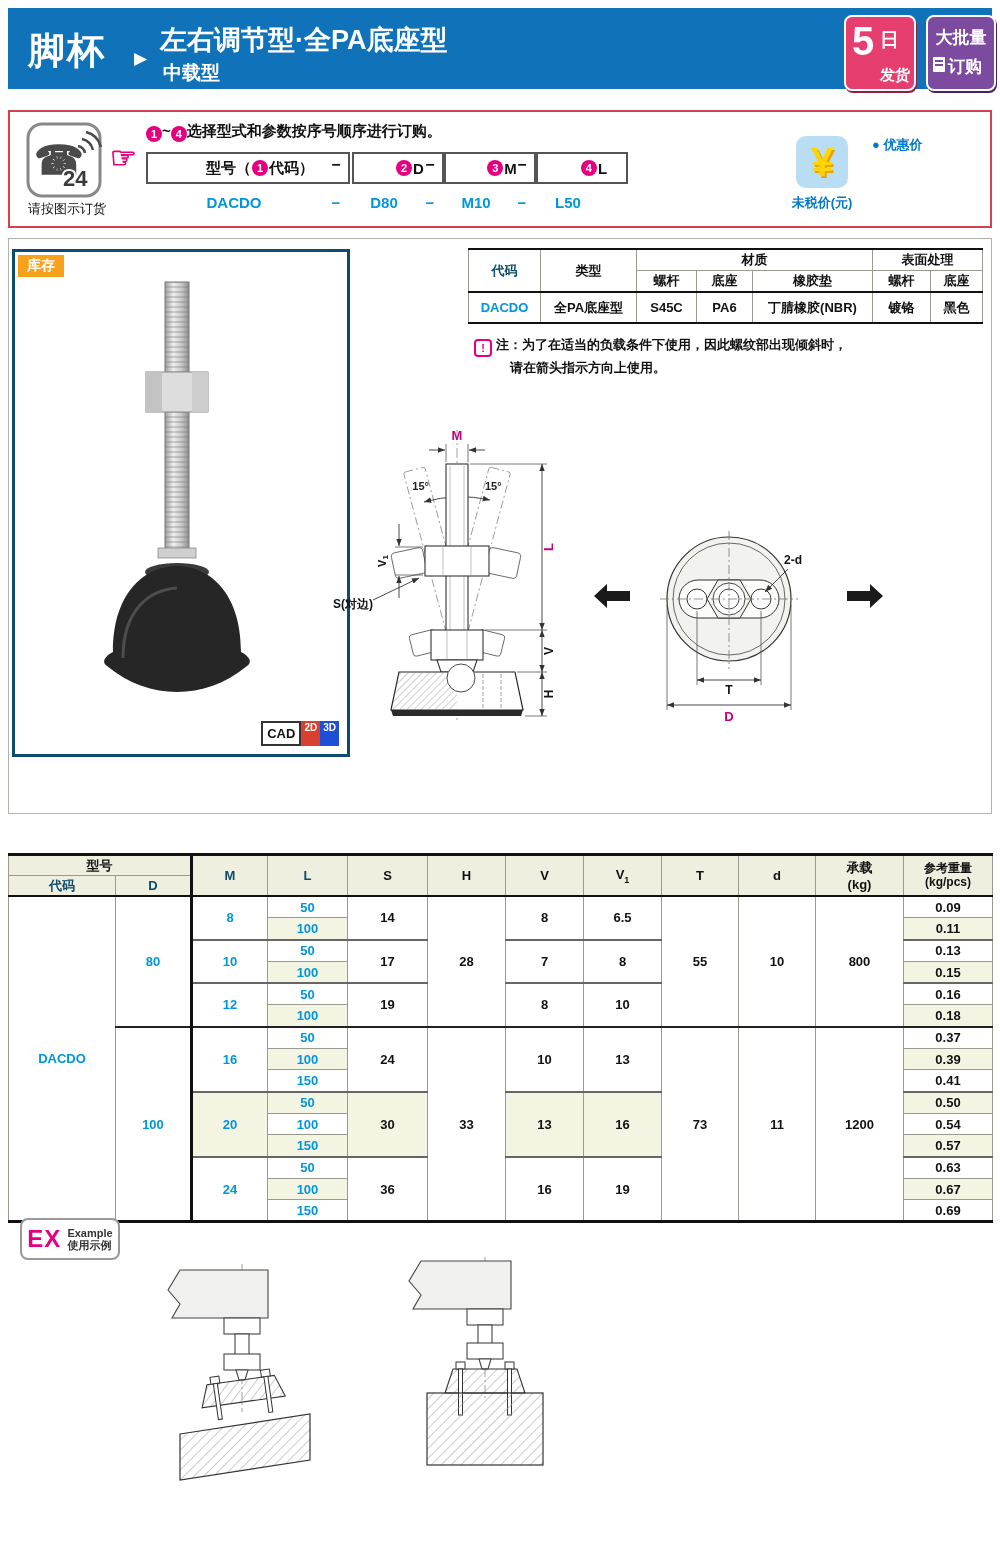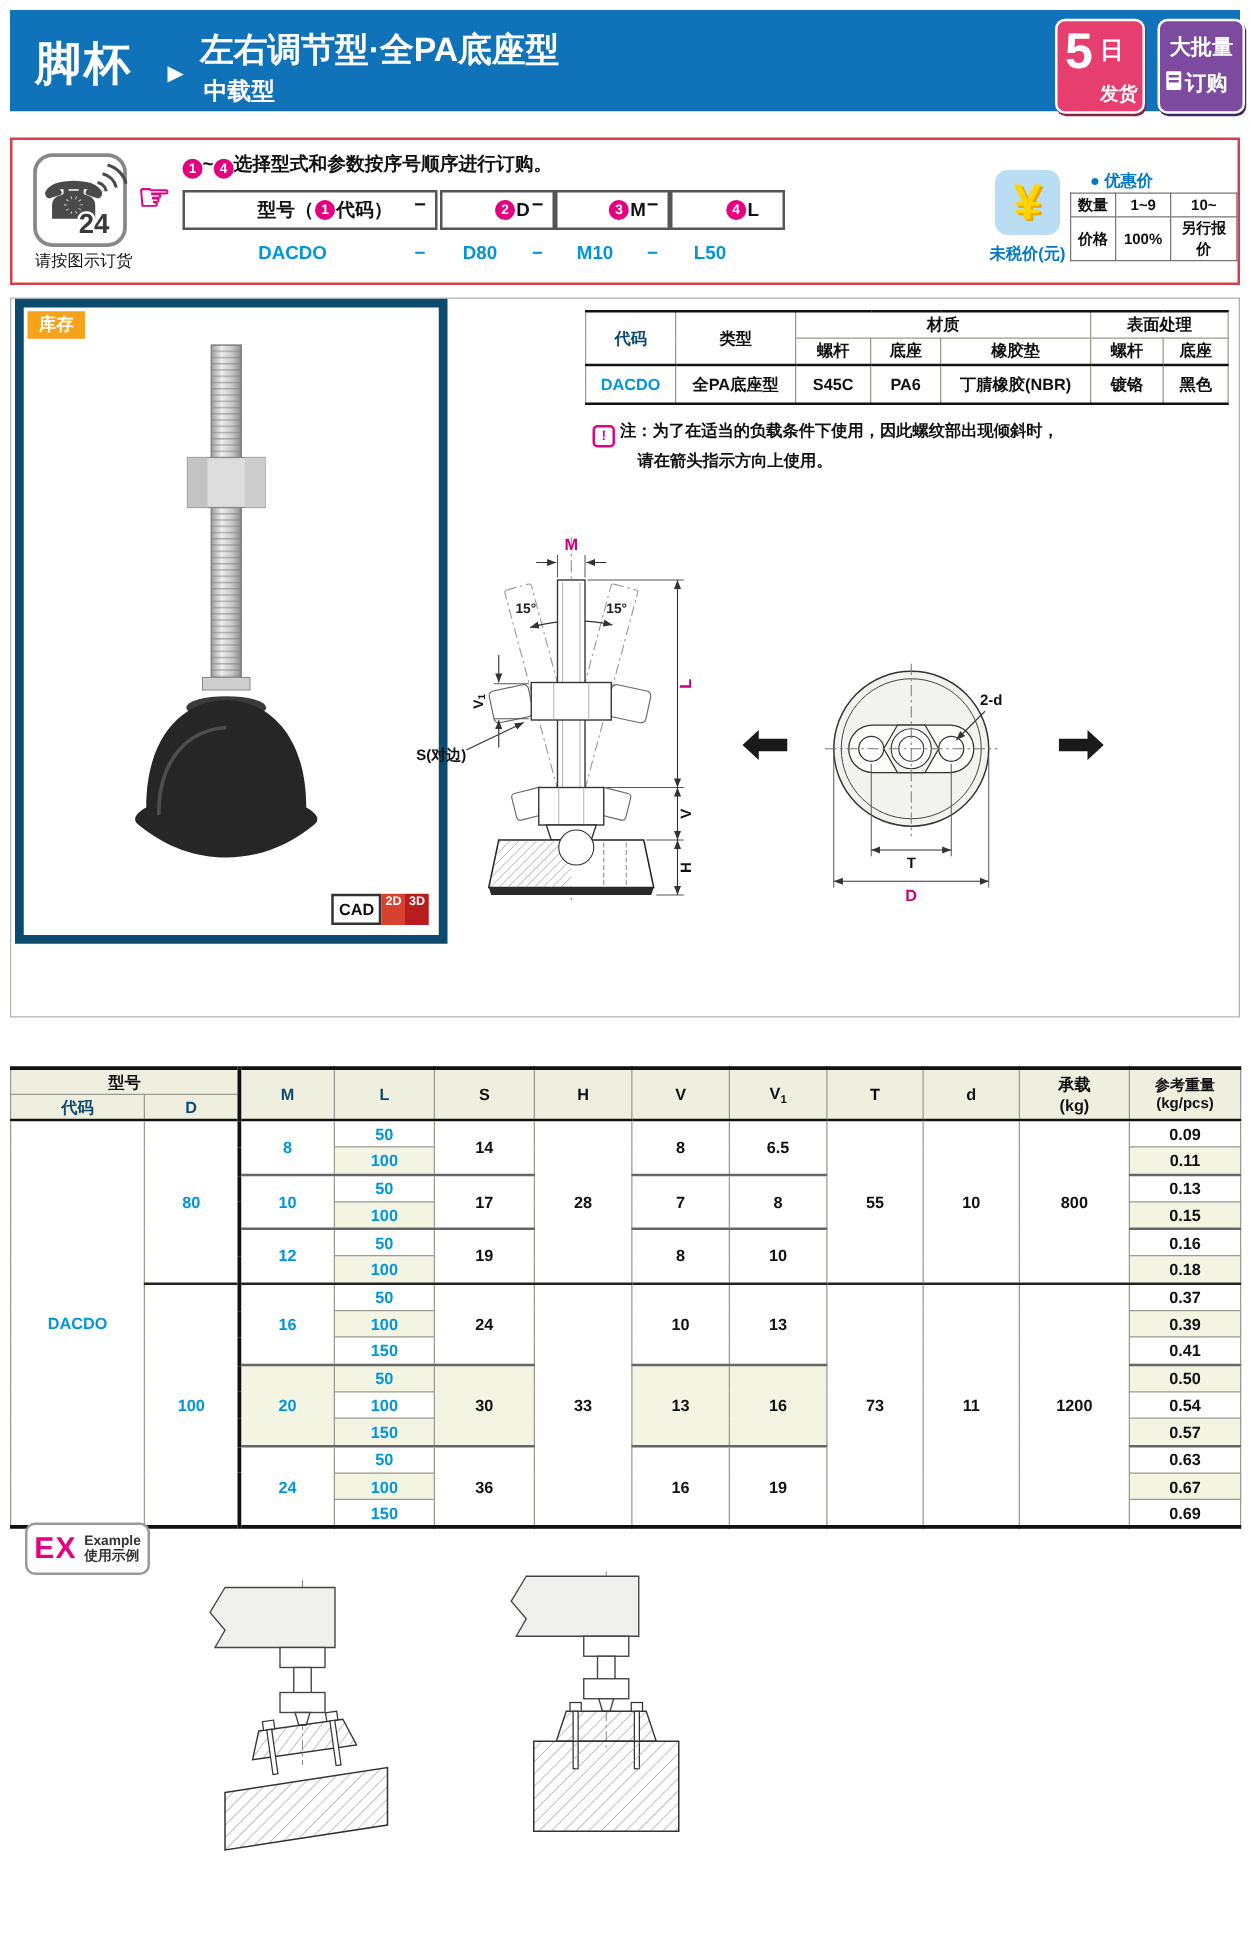--- a/index.html
+++ b/index.html
@@ -40,27 +40,27 @@
   .yen{left:786px;top:24px;width:52px;height:52px;background:#b9ddf3;border-radius:10px;
        display:flex;align-items:center;justify-content:center;font-size:40px;font-weight:bold;color:#ffd400;
        text-shadow:2px 2px 0 #e8a400;}
   .taxnote{left:764px;top:82px;width:96px;text-align:center;font-size:13px;font-weight:bold;color:#0079c8;}
   .dealtitle{left:846px;top:24px;font-size:13px;font-weight:bold;color:#0079c8;margin-left:16px;}
   .pricetbl{position:absolute;left:846px;top:42px;border-collapse:collapse;}
   .pricetbl td{border:1px solid #777;font-size:12px;font-weight:bold;text-align:center;height:18px;padding:0 2px;}
 
   
   .mainbox{left:8px;top:238px;width:982px;height:574px;border:1px solid #b3b3ab;background:#fff;}
-  .photobox{left:3px;top:0;width:332px;height:502px;border:7px solid #0c4a6e;background:#fff;}
+  .photobox{left:3px;top:10px;width:332px;height:502px;border:3px solid #0c4a6e;background:#fff;}
   .stock{left:3px;top:3px;background:#f7a21a;color:#fff;font-size:14px;font-weight:bold;padding:2px 9px;}
   .cadband{position:absolute;right:8px;bottom:8px;display:flex;align-items:stretch;}
   .cadband .cad{border:2px solid #333;background:#fff;font-size:13px;font-weight:bold;padding:3px 4px;display:flex;align-items:center;}
   .cadband .dd{display:flex;flex-direction:row;}
   .cadband .d2{background:#d8402f;color:#fff;font-size:10px;font-weight:bold;padding:1px 3px;}
-  .cadband .d3{background:#b91c1c;color:#fff;font-size:10px;font-weight:bold;padding:1px 3px;text-align:center;}
+  .cadband .d3{background:#1d4ed8;color:#fff;font-size:10px;font-weight:bold;padding:1px 3px;text-align:center;}
 
   .mattbl{position:absolute;left:459px;top:9px;border-collapse:collapse;table-layout:fixed;
           border-top:2px solid #111;border-bottom:2px solid #111;}
   .mattbl th,.mattbl td{border:1px solid #9a9a90;text-align:center;font-size:13px;font-weight:bold;padding:0;}
   .mattbl th{height:20px;background:#fff;}
   .mattbl td{height:29px;}
   .mattbl .hb{border-bottom:2px solid #111;}
   .mag{color:#0c4a6e;margin-left:45px;}
   .blue{color:#0096dc;}
 
@@ -166,34 +166,20 @@
     <div class="exrow" style="left:408px;width:24px;color:#0096dc;">−</div>
     <div class="exrow" style="left:434px;width:64px;">M10</div>
     <div class="exrow" style="left:500px;width:24px;color:#0096dc;">−</div>
     <div class="exrow" style="left:526px;width:64px;">L50</div>
 
     <div class="abs yen">¥</div>
     <div class="abs taxnote">未税价(元)</div>
     <div class="abs dealtitle">
       <span>●</span> <span>优惠价</span>
     </div>
-    <table class="pricetbl">
-      <tbody>
-          <tr>
-        <td style="width:42px">数量</td>
-        <td style="width:44px">1~9</td>
-        <td style="width:64px">10~</td>
-      </tr>
-      <tr>
-        <td>价格</td>
-        <td>100%</td>
-        <td>另行报价</td>
-      </tr>
-    </tbody>
-      </table>
   </div>
 
   <div class="abs mainbox">
 
     <div class="abs photobox">
       <div class="abs stock">库存</div>
       <svg class="abs" style="left:4px;top:8px;" width="322" height="450" viewBox="0 0 322 450">
         <defs>
           <linearGradient id="rodg" x1="0" y1="0" x2="1" y2="0">
             <stop offset="0" stop-color="#9f9f9f"></stop>

